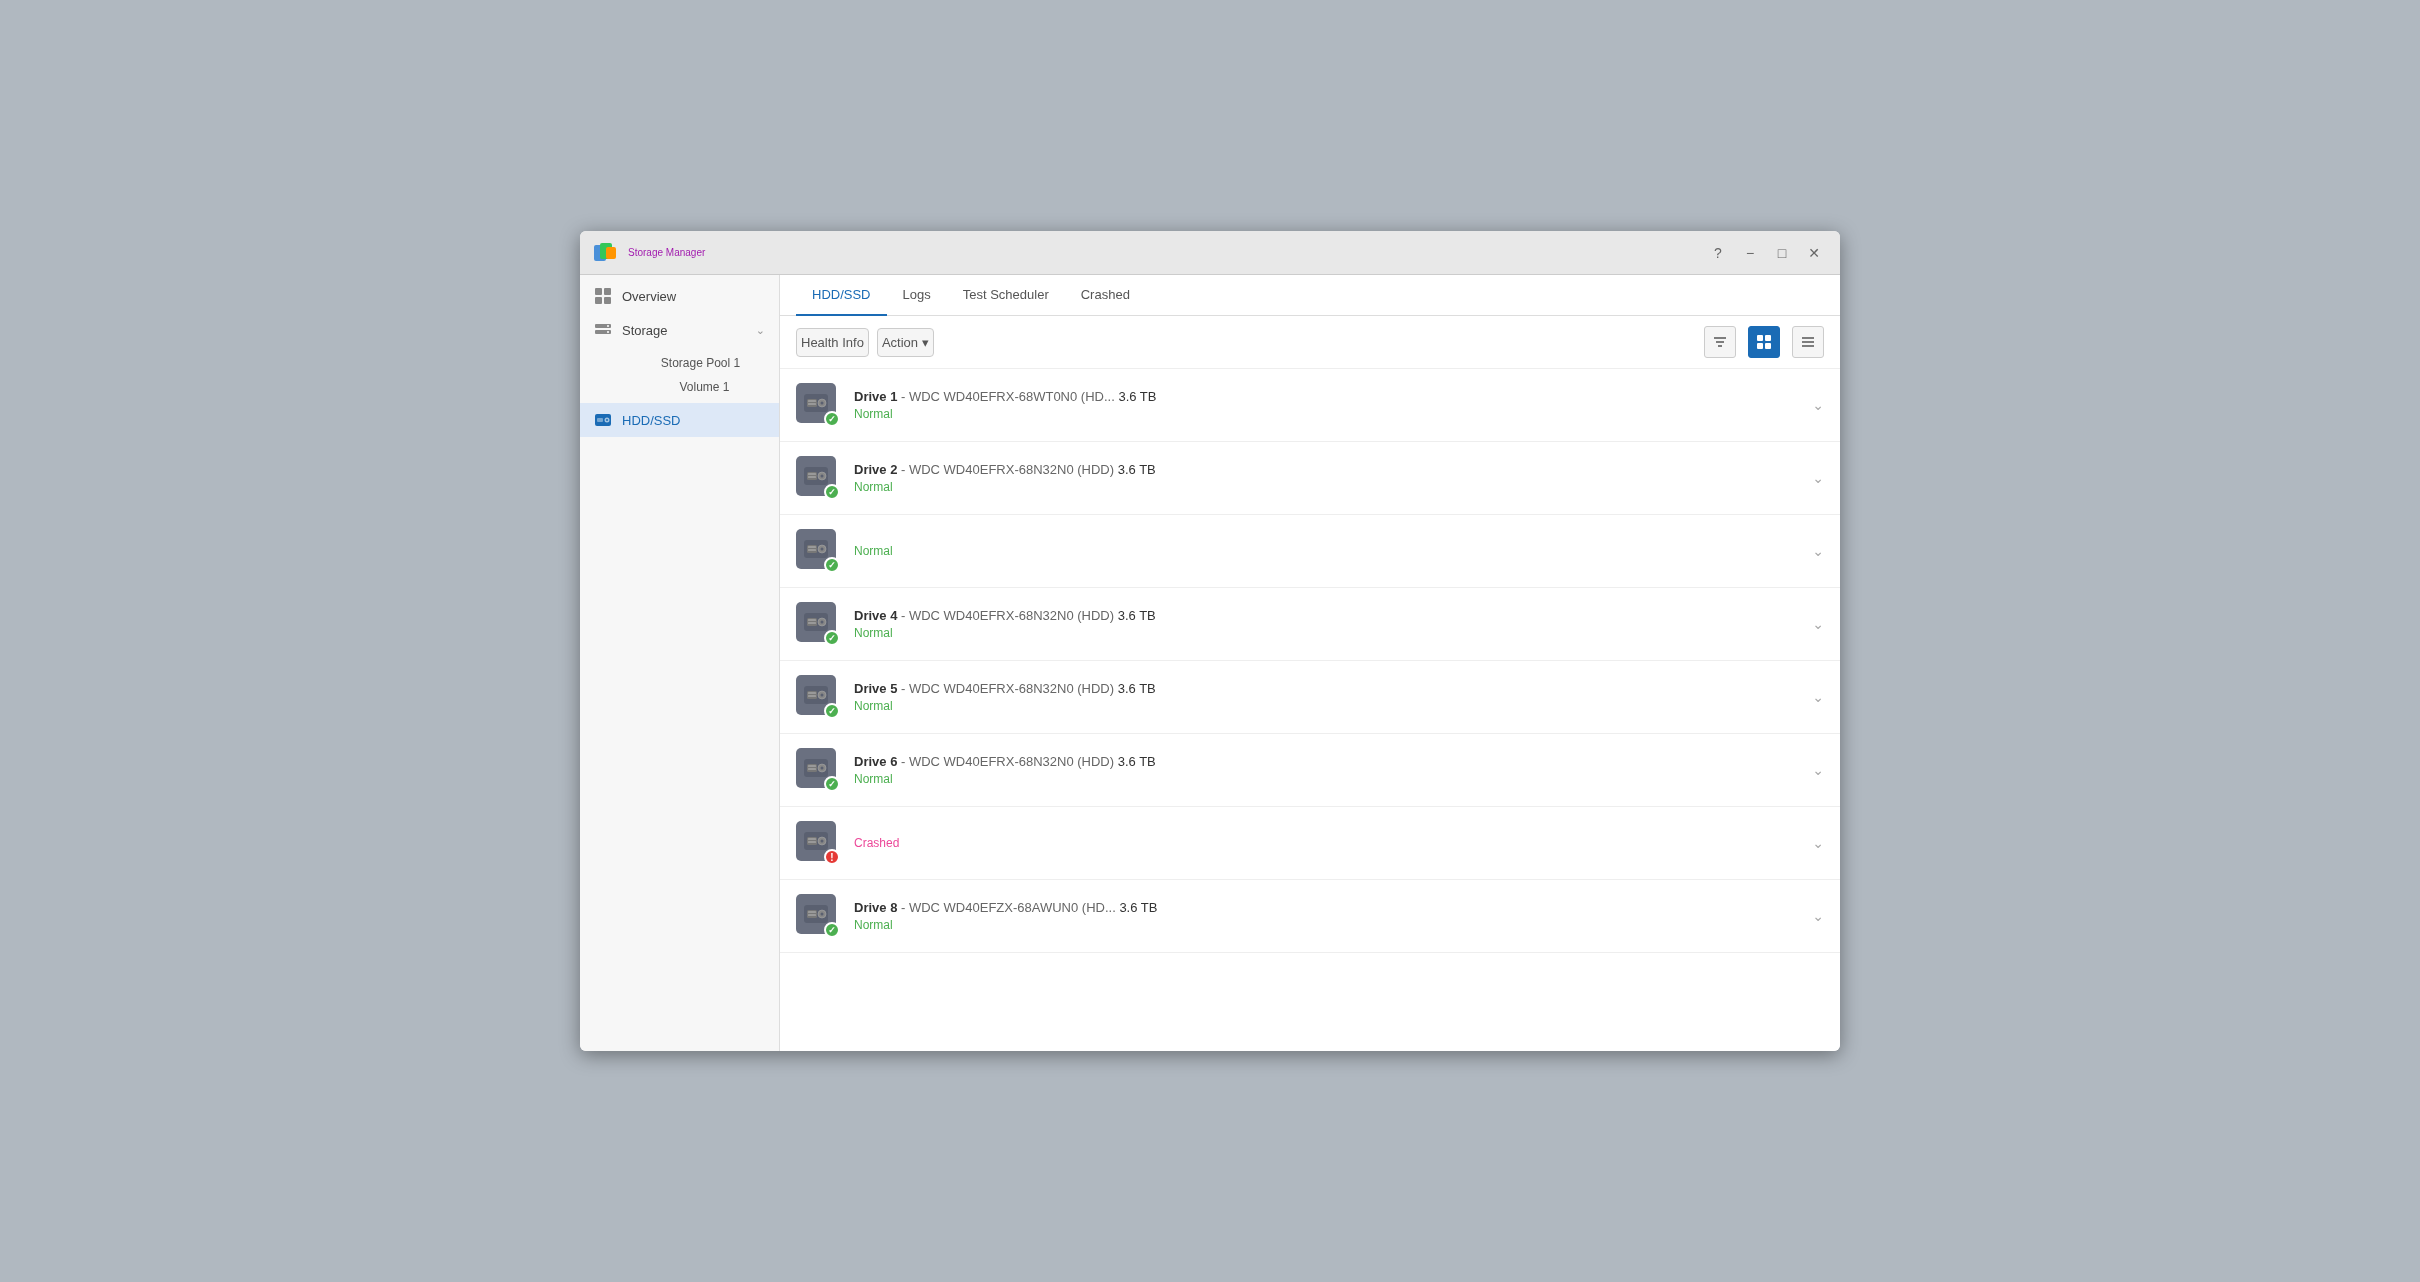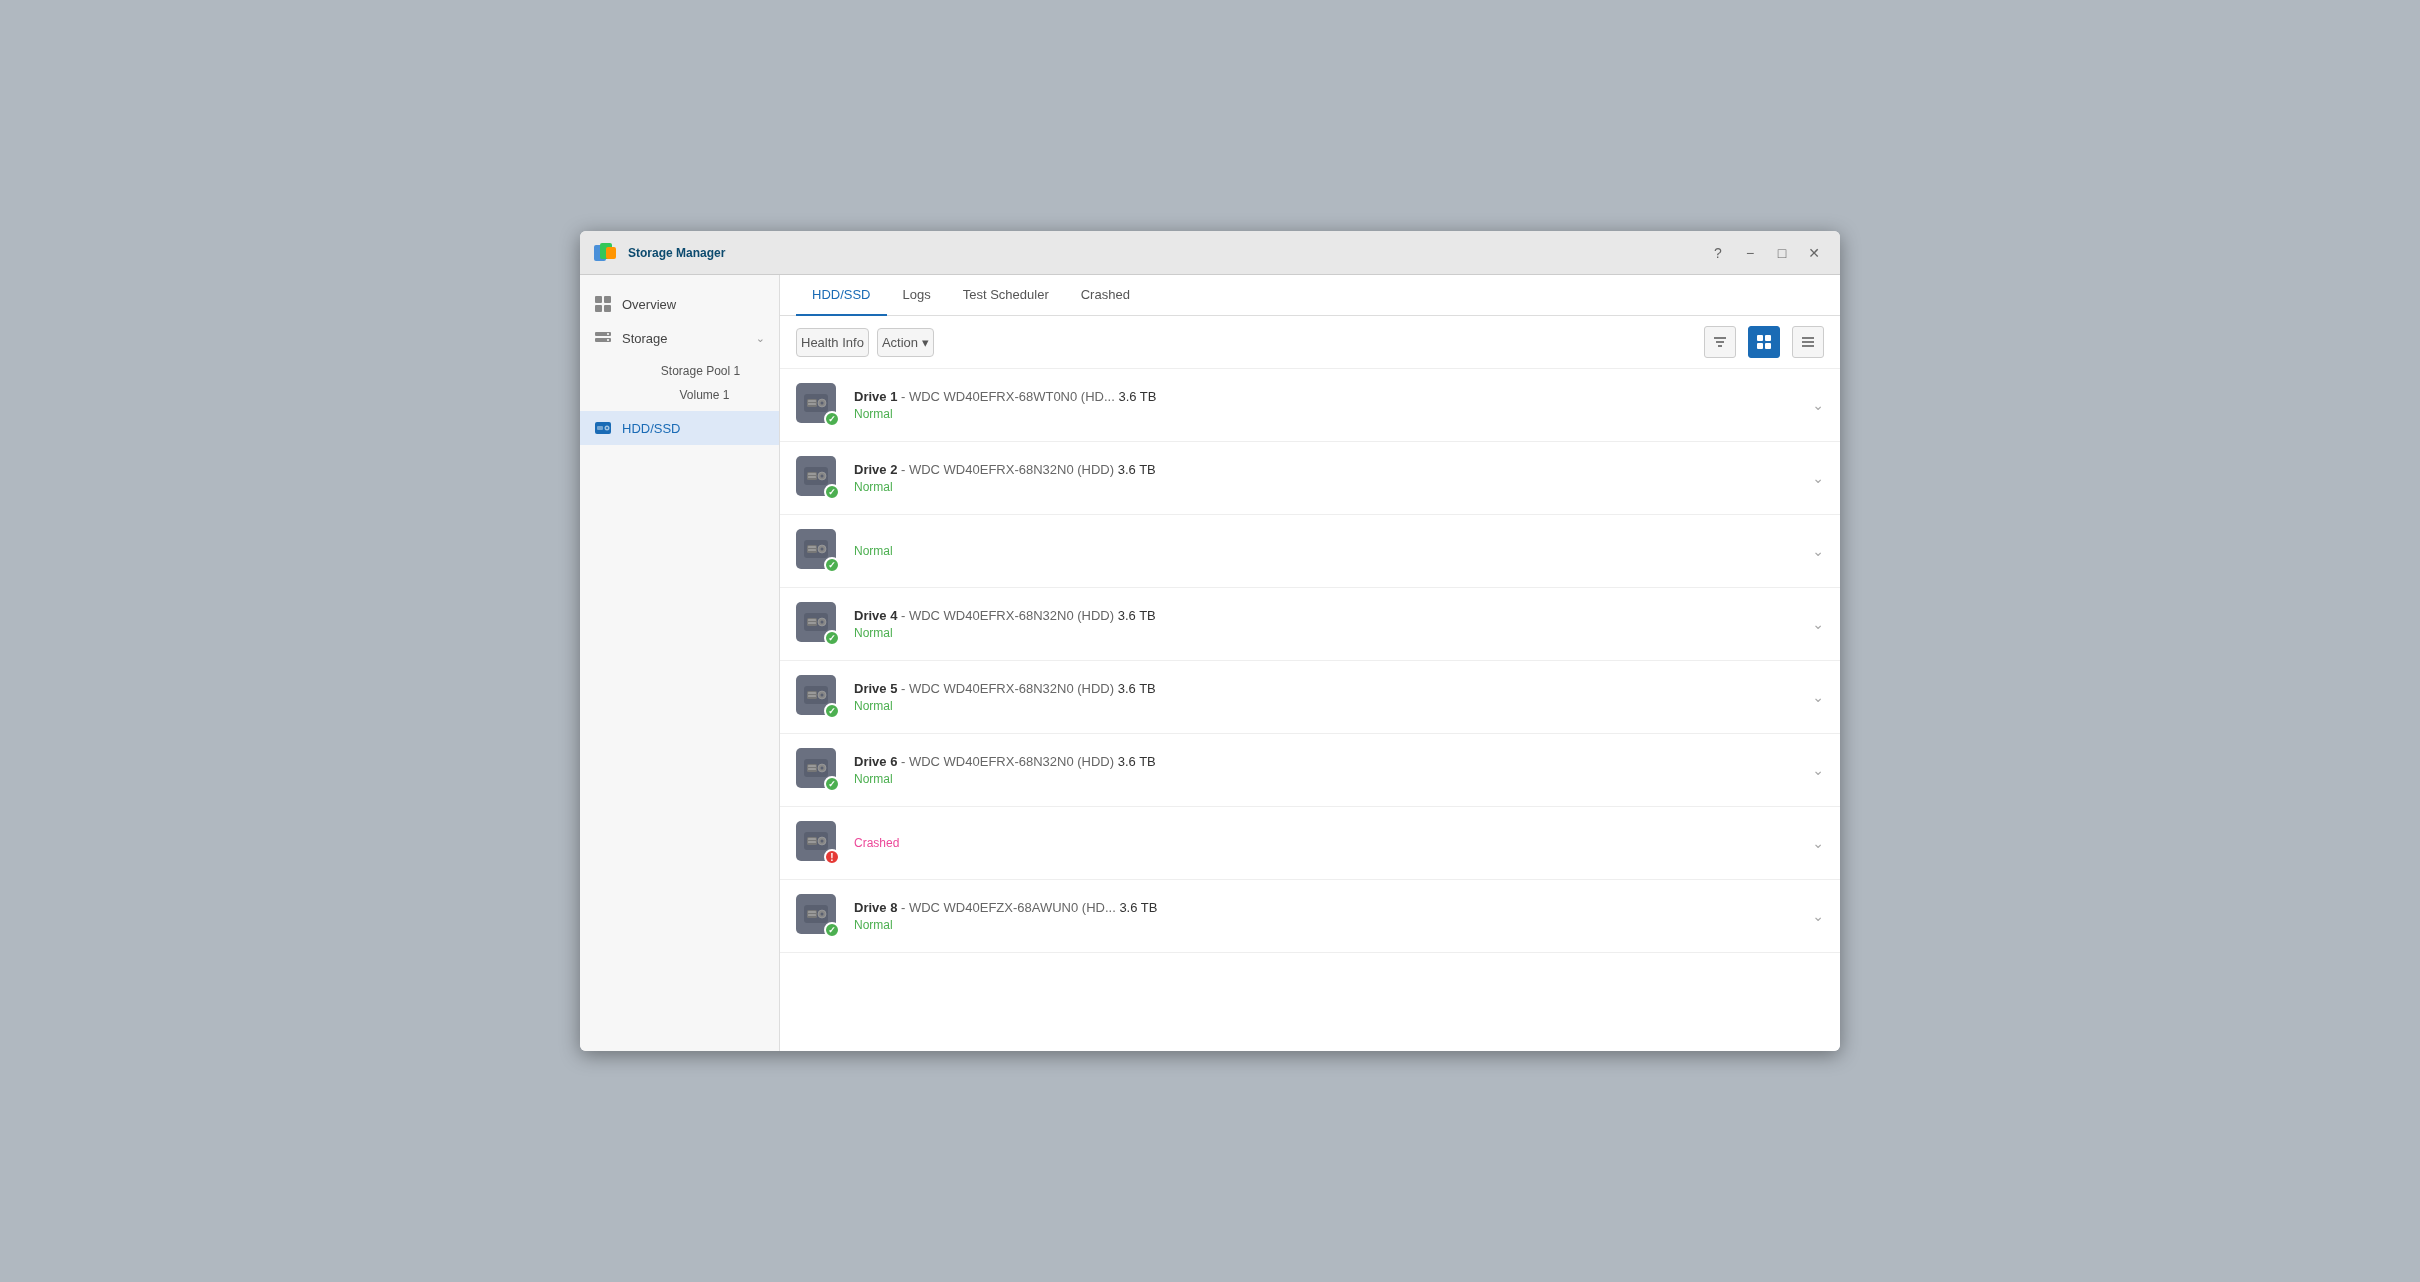--- a/index.html
+++ b/index.html
@@ -32,23 +32,23 @@
       padding: 0 12px;
       flex-shrink: 0;
     }
     .titlebar-icon {
       width: 28px;
       height: 28px;
       margin-right: 8px;
       flex-shrink: 0;
     }
     .titlebar-title {
-      font-size: 12px;
-      font-weight: 700;
-      color: #0c4a6e;
+      font-size: 10px;
+      font-weight: 400;
+      color: #a21caf;
       flex: 1;
     }
     .titlebar-controls {
       display: flex;
       align-items: center;
       gap: 4px;
     }
     .titlebar-btn {
       width: 28px;
       height: 28px;
@@ -67,21 +67,21 @@
       display: flex;
       flex: 1;
       overflow: hidden;
     }
     
     .sidebar {
       width: 200px;
       background: #f7f7f7;
       border-right: 1px solid #ddd;
       flex-shrink: 0;
-      padding-top: 12px;
+      padding-top: 4px;
     }
     .sidebar-item {
       display: flex;
       align-items: center;
       padding: 8px 14px;
       cursor: pointer;
       color: #444;
       font-size: 13px;
       gap: 10px;
     }

